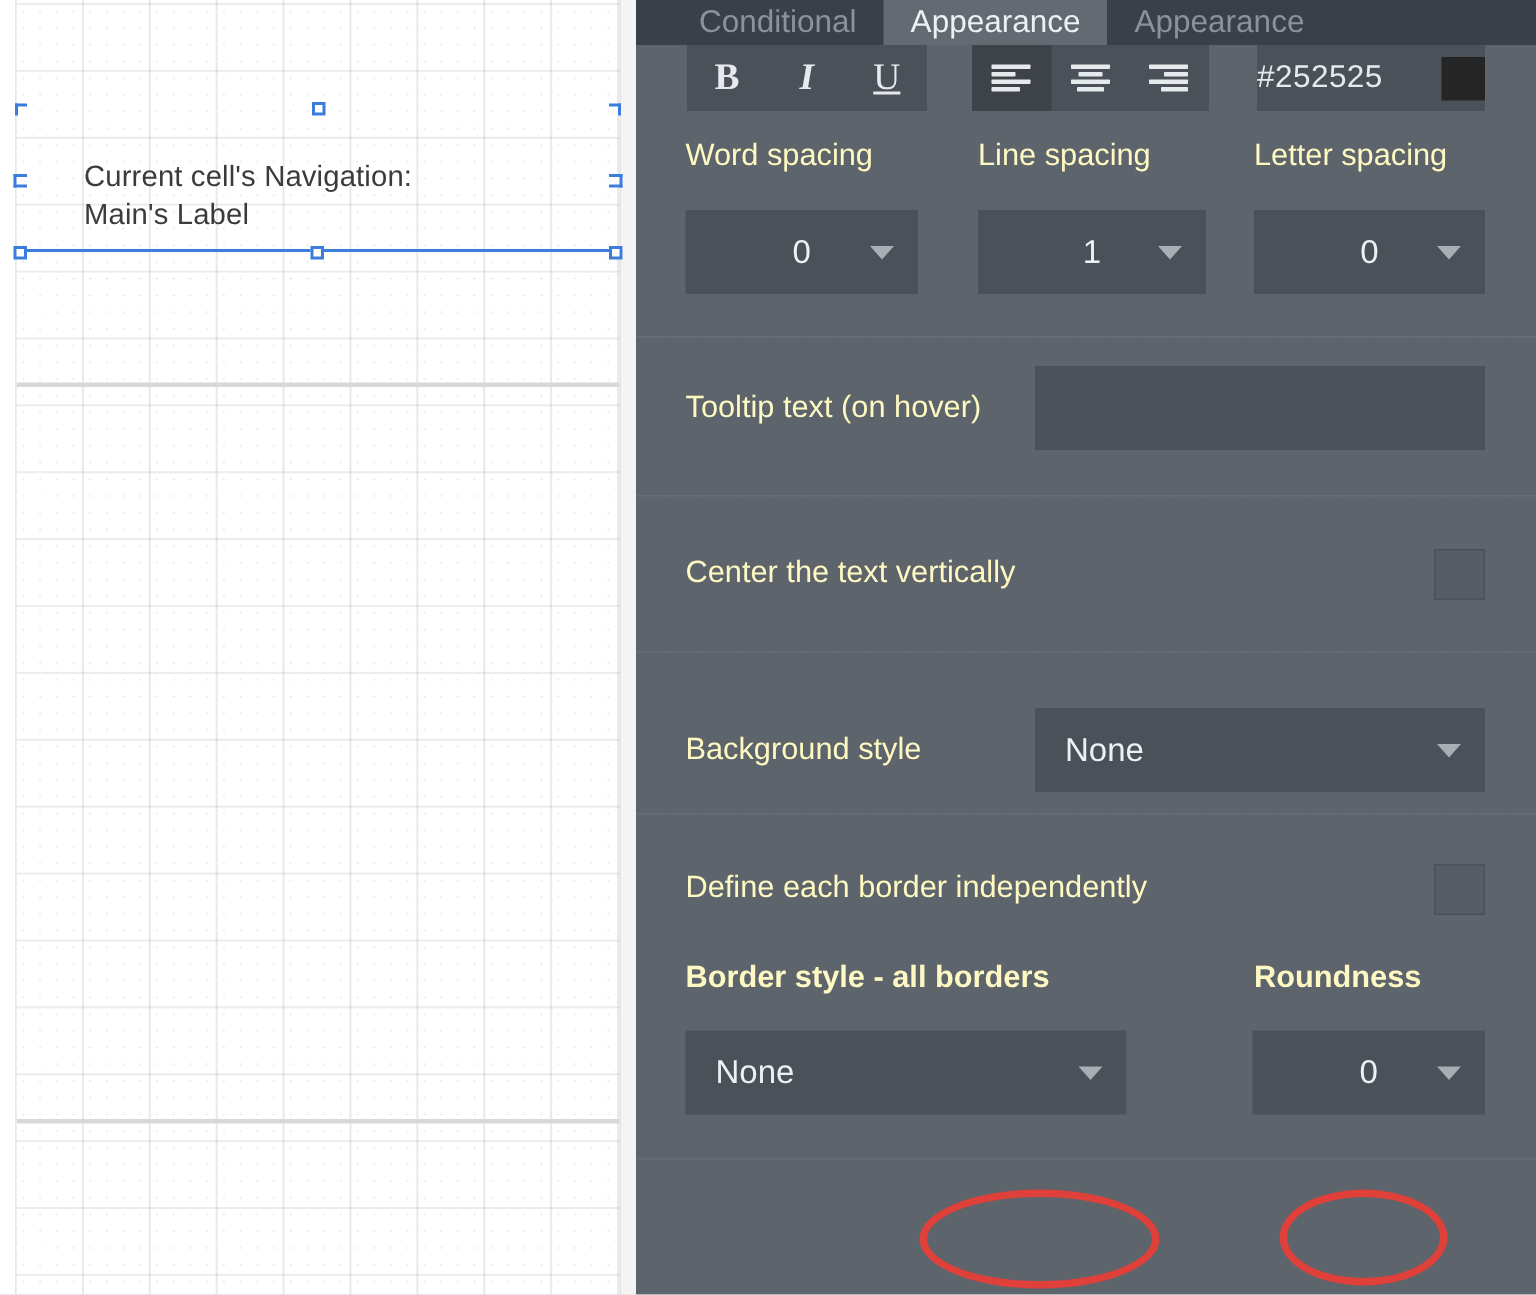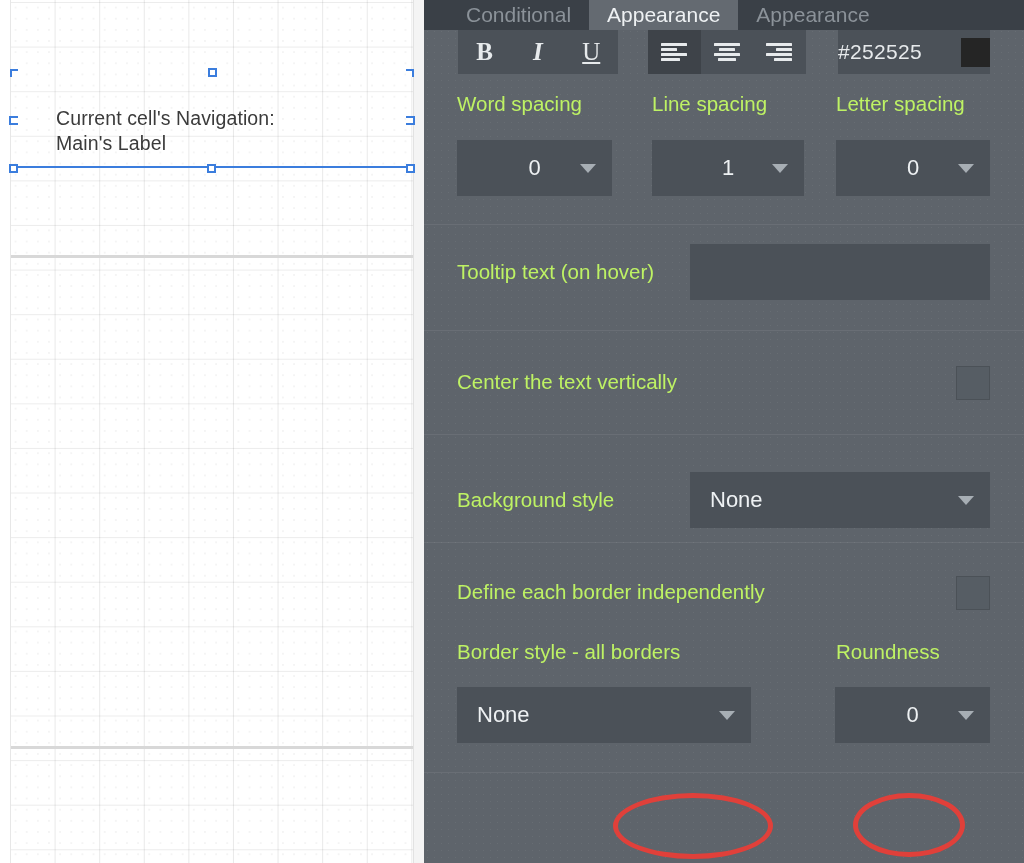--- a/index.html
+++ b/index.html
@@ -225,21 +225,21 @@
   }
   .divider {
     position: absolute;
     left: 0;
     width: 600px;
     height: 1px;
     background: rgba(255,255,255,0.07);
   }
   .lbl {
     font-size: 20.5px;
-    color: #bef264;
+    color: #fef9c3;
     white-space: nowrap;
   }
 
   
   #spacing-labels { top: 92px; height: 30px; }
   #spacing-labels .lbl { position: absolute; }
   #spacing-fields { top: 140px; height: 56px; }
   .num-field {
     position: absolute;
     height: 56px;
@@ -307,21 +307,21 @@
     padding-left: 20px;
     cursor: default;
   }
   .sel-field .val { font-size: 22px; color: #eef1f3; }
 
   #border-indep-row { top: 564px; height: 60px; }
   #border-indep-row .lbl { position: absolute; left: 33px; top: 16px; }
   #border-indep-row .chk { top: 12px; }
 
   #border-labels { top: 640px; height: 30px; }
-  #border-labels .lbl { position: absolute; }
+  #border-labels .lbl { position: absolute; font-weight: bold; }
   #border-fields { top: 687px; height: 56px; }
 
   #padding-row { top: 793px; height: 62px; }
   #padding-row .lbl { position: absolute; }
 
   
   .annot-ellipse {
     position: absolute;
     border: 5px solid #e0403a;
     border-radius: 50%;

